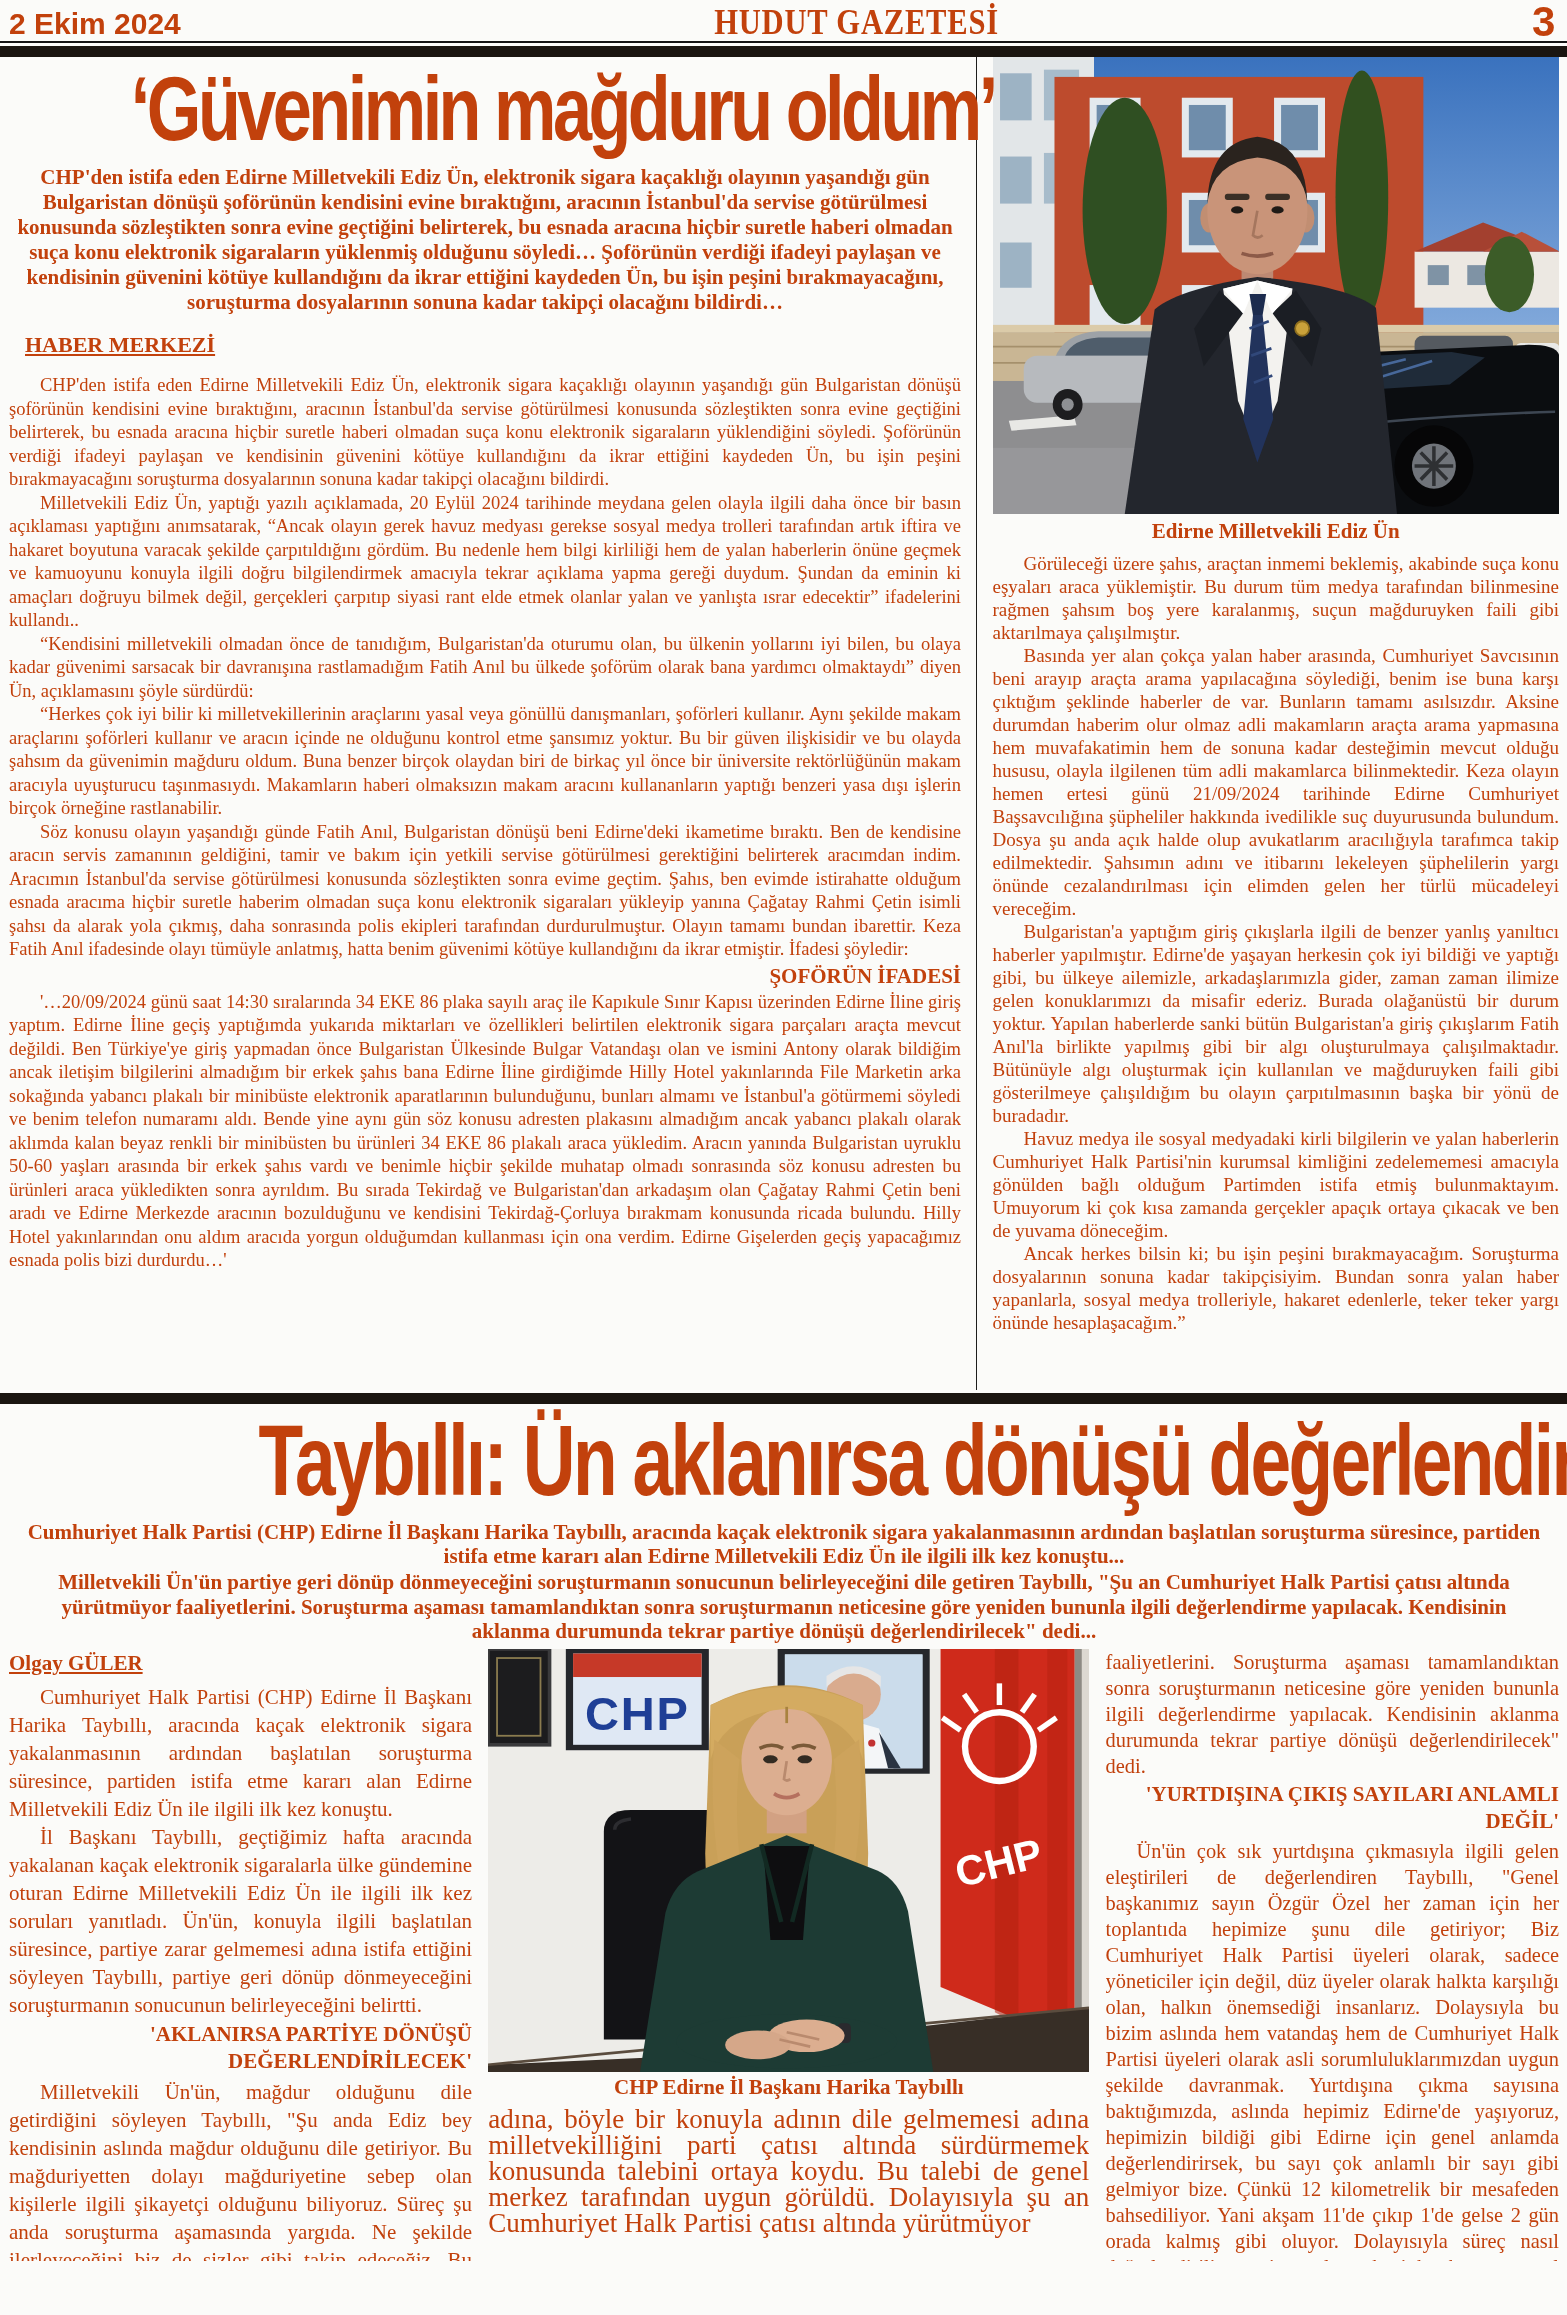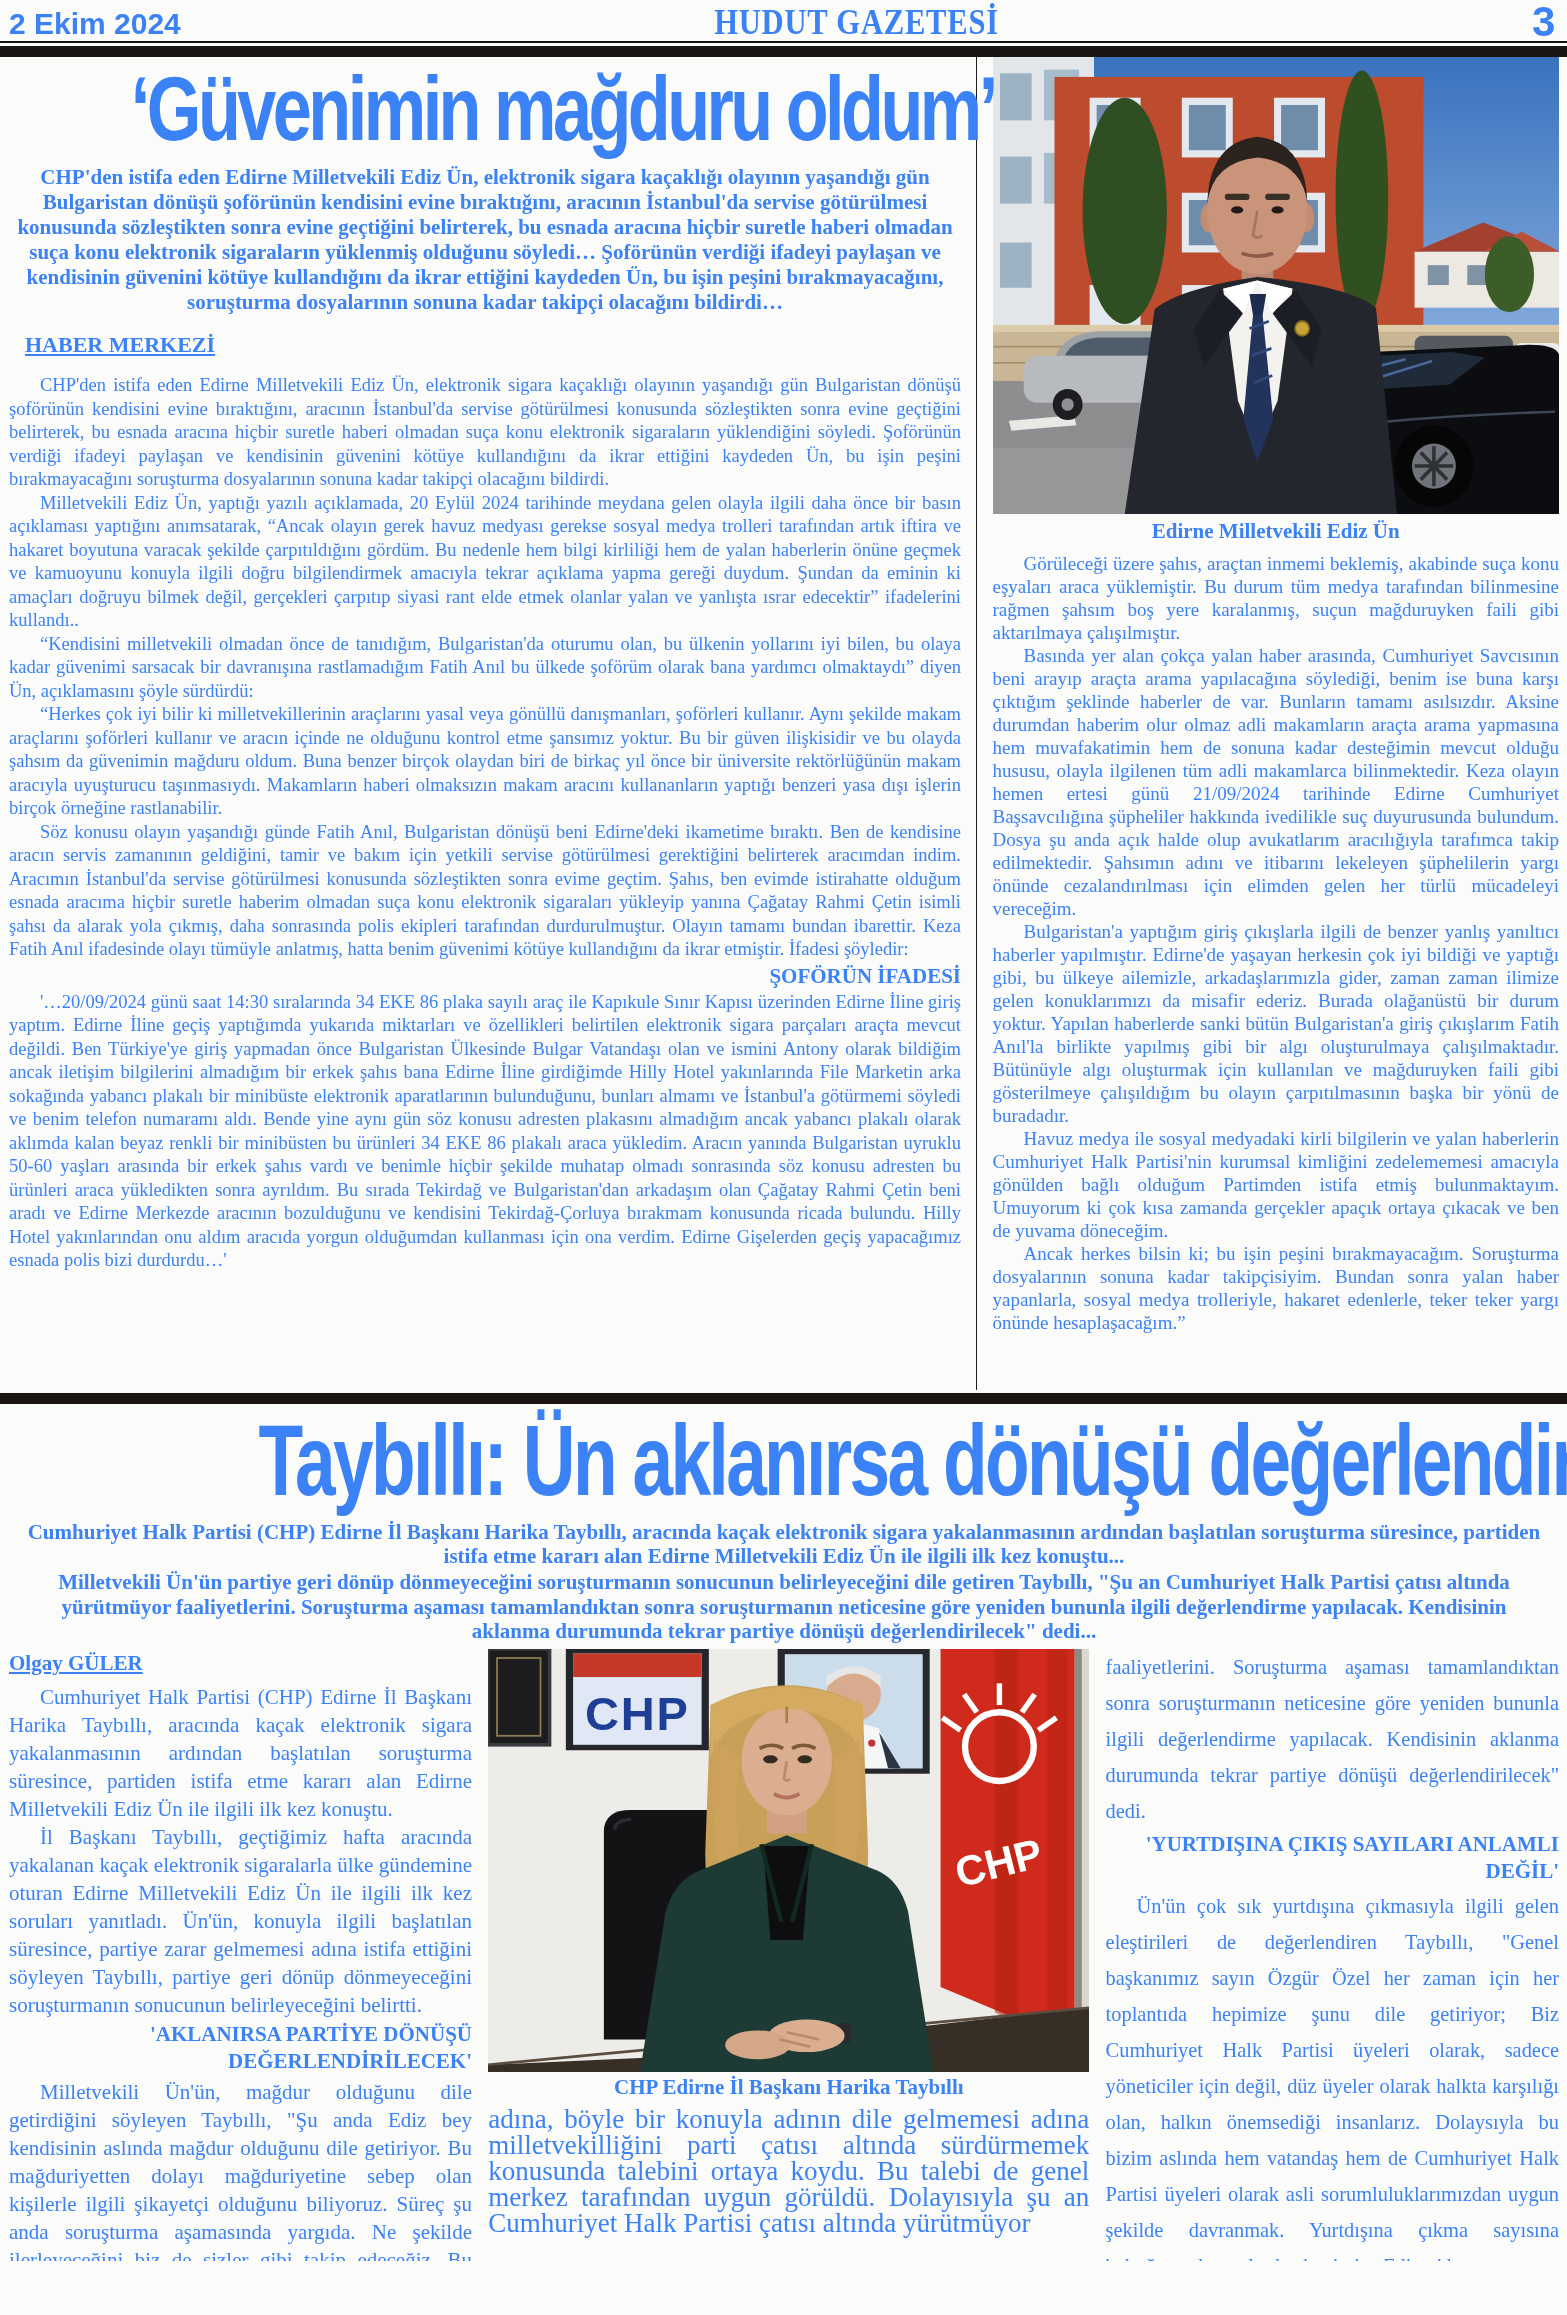--- a/index.html
+++ b/index.html
@@ -1,17 +1,17 @@
 <!DOCTYPE html>
 <html lang="tr" style="font-size:14.5px"><head>
 <meta charset="utf-8">
 <style>
   html,body{margin:0;padding:0;background:#888;}
   .page{
-    width:1568px;height:2316px;margin:0 auto;background:#fbfbf9;color:#3b82f6;
+    width:1568px;height:2316px;margin:0 auto;background:#fbfbf9;color:#c2410c;
     overflow:hidden;position:relative;font-family:"Liberation Serif","DejaVu Serif",serif;
   }
   
   .hdr{display:flex;justify-content:space-between;align-items:flex-end;
        padding:3.6px 12.7px 1.8px 9px;border-bottom:2.7px solid #141414;}
   .hdr-date{font-family:"Liberation Sans",sans-serif;font-weight:700;font-size:30px;line-height:33px;}
   .masthead{font-weight:900;font-size:36px;line-height:36px;letter-spacing:0.9px;
             transform:scaleX(.85);display:inline-block;white-space:nowrap;}
   .masthead-wrap{flex:1;text-align:center;}
   .hdr-page{font-family:"Liberation Sans",sans-serif;font-weight:700;font-size:42px;line-height:36px;}
@@ -41,21 +41,21 @@
   .a2-cols{display:grid;grid-template-columns:463px 601px 1fr;column-gap:16.3px;
            padding:0 9px;height:612px;overflow:hidden;}
   .a2-cols>div{overflow:hidden;}
   .byline{font-weight:700;font-size:21px;line-height:25px;margin:1.8px 0 7.2px;}
   .byline span{text-decoration:underline;}
   p.body2{font-size:21px;line-height:28px;text-align:justify;text-indent:31px;margin:0;}
   .subhead2{text-align:right;font-weight:700;font-size:21px;line-height:27px;margin:2.7px 0;}
   .photo2{width:100%;height:423px;display:block;}
   .a2-mid .caption{margin:3.6px 0 5.4px;}
   .a2-mid p.body2{font-size:27px;line-height:26px;text-indent:0;}
-  .a2-right p.body2{font-size:20.4px;line-height:36px;}
+  .a2-right p.body2{font-size:20.4px;line-height:26px;}
   p.noindent{text-indent:0;}
 </style>
 </head>
 <body>
 
 <div class="page">
 
   <div class="hdr">
     <div class="hdr-date">2 Ekim 2024</div>
     <div class="masthead-wrap">

